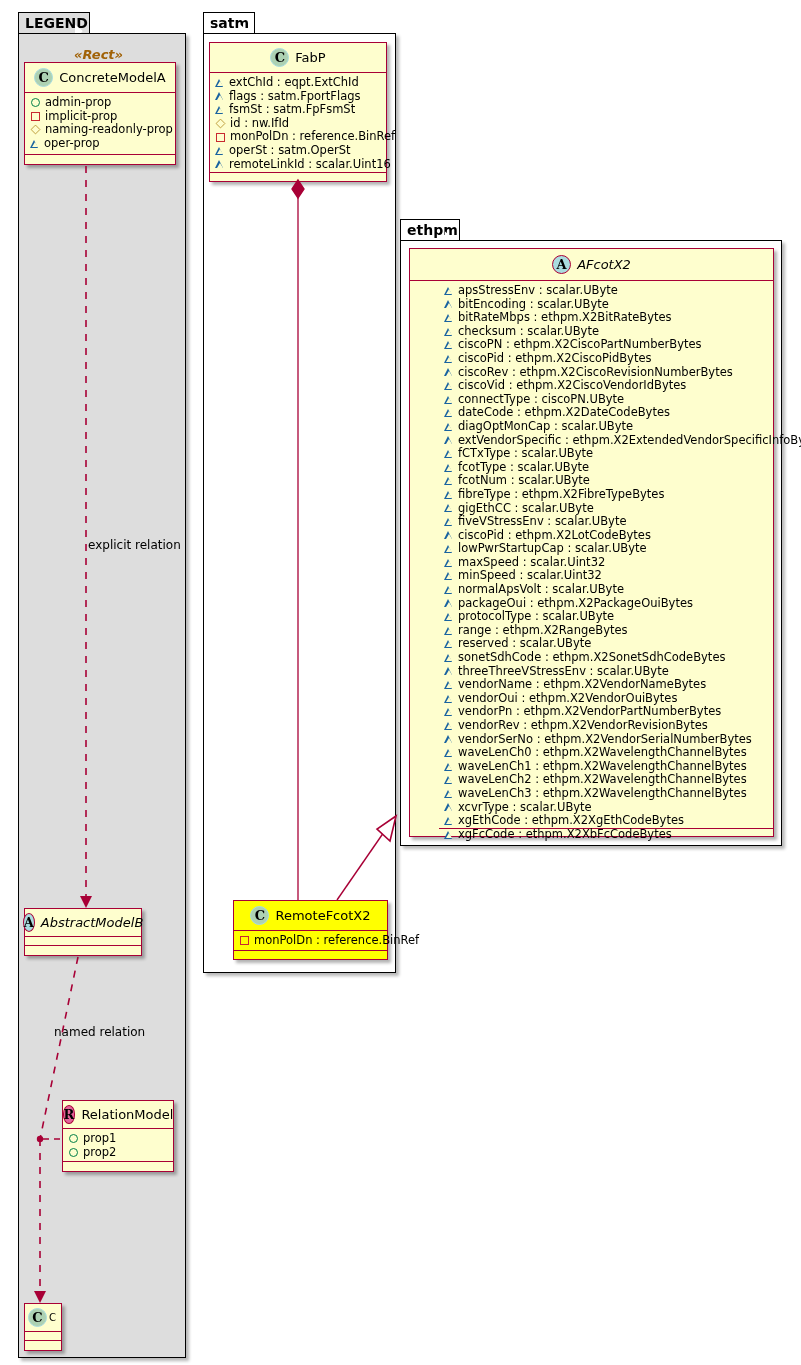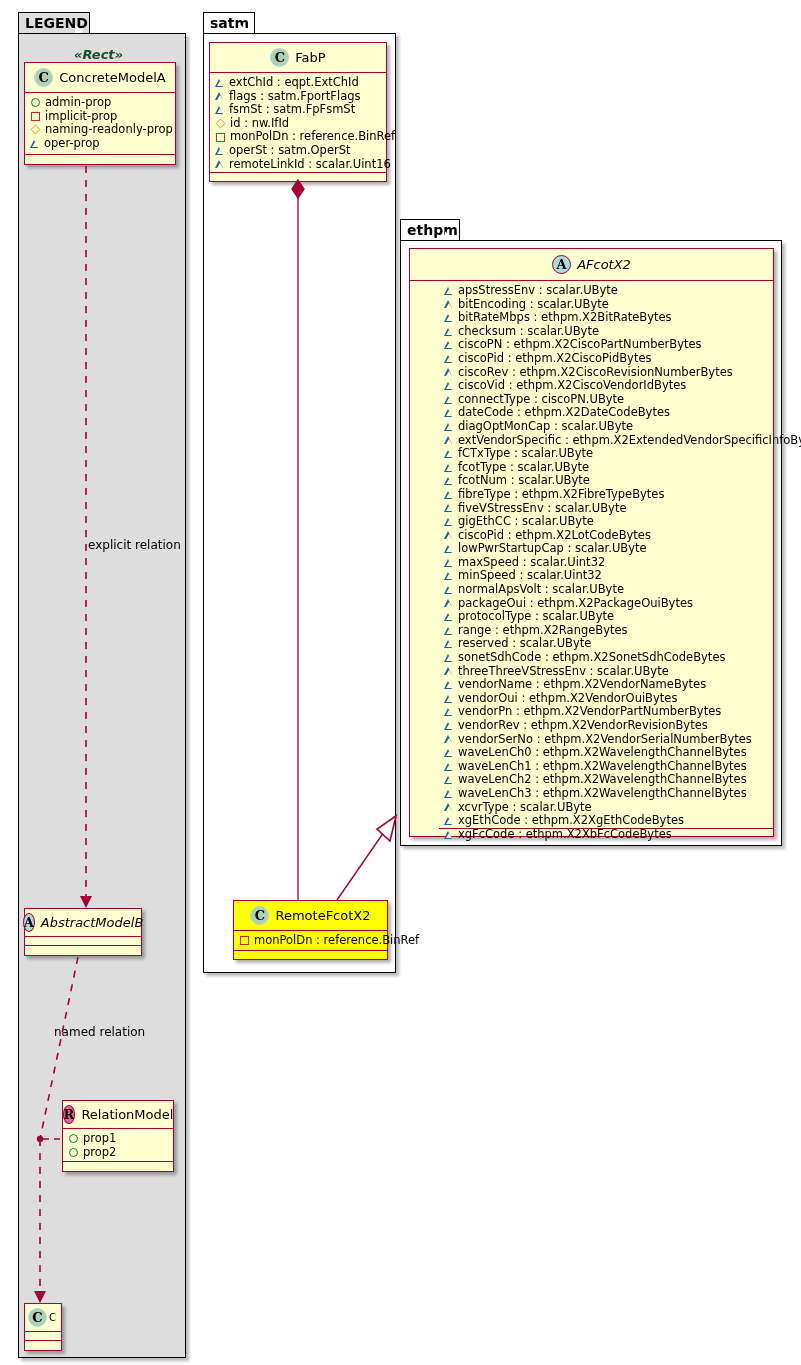--- a/index.html
+++ b/index.html
@@ -160,21 +160,21 @@
     border-right: 3.4px solid transparent;
     border-bottom: 5.9px solid #FEFECE;
   }
   .hl .ico-square { border-color: #C82930; }
 
   .stereo {
     position: absolute;
     font-size: 13px;
     font-style: italic;
     font-weight: bold;
-    color: #14532d;
+    color: #a16207;
     white-space: nowrap;
   }
 
   .edge-label {
     position: absolute;
     font-size: 12px;
     color: #000000;
     white-space: nowrap;
   }
 
@@ -390,25 +390,25 @@
       <div class="attr">
         <span class="ico ico-triangle"></span>
         <span>fcotNum : scalar.UByte</span>
       </div>
       <div class="attr">
         <span class="ico ico-triangle"></span>
         <span>fibreType : ethpm.X2FibreTypeBytes</span>
       </div>
       <div class="attr">
         <span class="ico ico-triangle"></span>
+        <span>gigEthCC : scalar.UByte</span>
+      </div>
+      <div class="attr">
+        <span class="ico ico-triangle"></span>
         <span>fiveVStressEnv : scalar.UByte</span>
-      </div>
-      <div class="attr">
-        <span class="ico ico-triangle"></span>
-        <span>gigEthCC : scalar.UByte</span>
       </div>
       <div class="attr">
         <span class="ico ico-triangle"></span>
         <span>ciscoPid : ethpm.X2LotCodeBytes</span>
       </div>
       <div class="attr">
         <span class="ico ico-triangle"></span>
         <span>lowPwrStartupCap : scalar.UByte</span>
       </div>
       <div class="attr">

